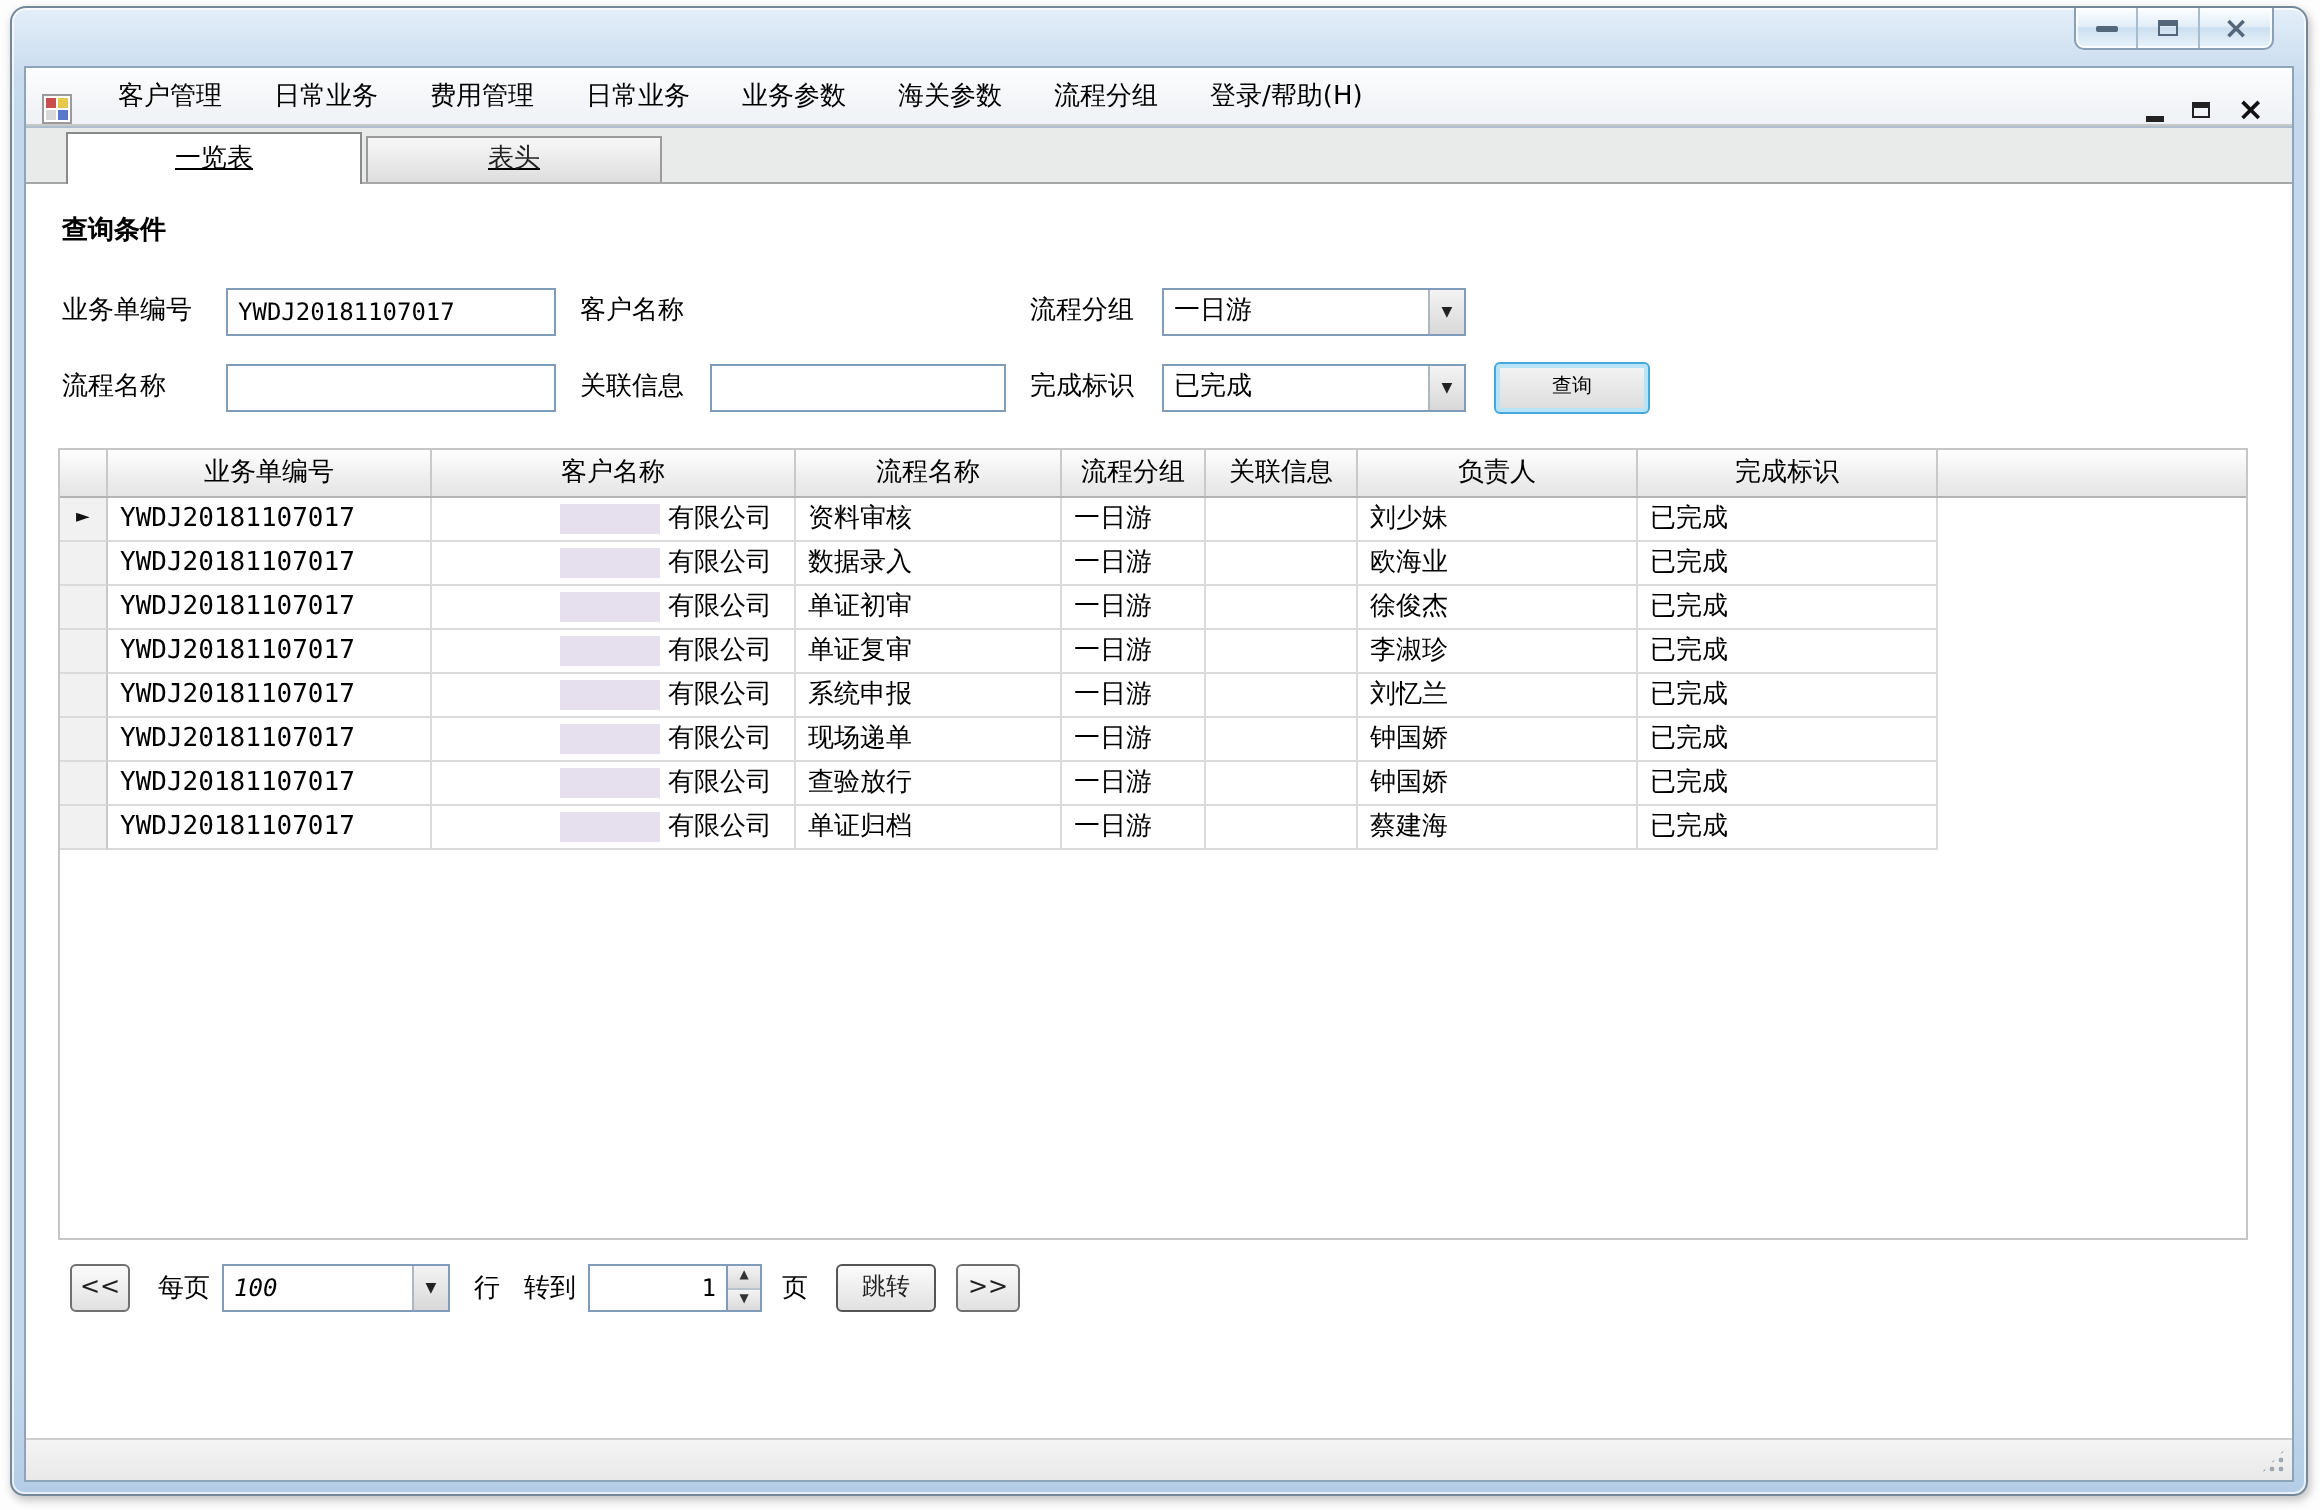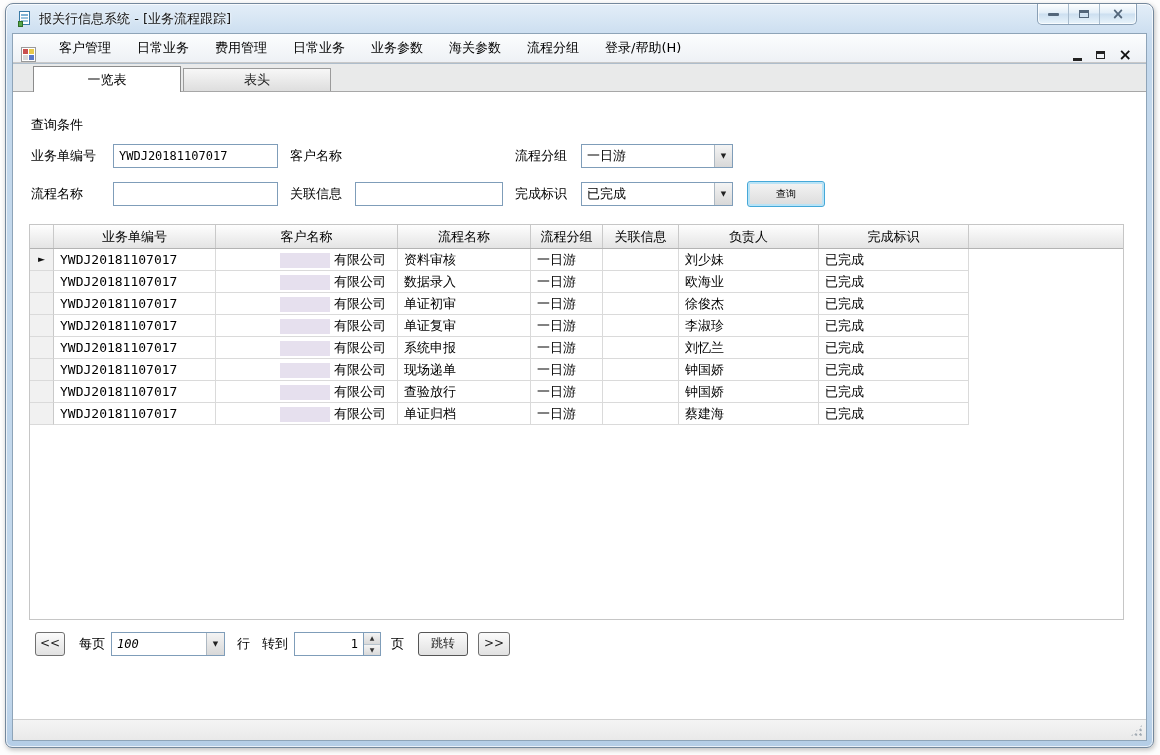--- a/index.html
+++ b/index.html
@@ -47,30 +47,30 @@
   .mdi-restore { width:9px; height:8px; border:1px solid #222; border-top:3px solid #222; }
   .mdi-close { font-weight:bold; font-size:16px; line-height:14px; color:#111; }
 
   .mdi-area { flex:1 1 auto; display:flex; flex-direction:column; border-top:1px solid #aebdcb; background:#fff; min-height:0; }
 
   .page-titlebar { height:25px; flex:0 0 auto; background:linear-gradient(180deg,#b9d4ec,#9cbddd);
                    border-bottom:1px solid #8fb0d2; font-weight:bold; font-size:15px; line-height:24px;
                    padding-left:13px; color:#0c1c30; }
 
   .tabstrip { height:28px; flex:0 0 auto; background:#e9eaea; border-bottom:1px solid #a7a7a7;
-              display:flex; align-items:flex-end; padding-left:20px; position:relative; }
+              display:flex; align-items:flex-end; padding-left:20px; position:relative;text-decoration:underline; }
   .tab { width:148px; text-align:center; cursor:default; position:relative; }
   .tab.active { height:26px; line-height:25px; background:#fff; border:1px solid #8b8b8b; border-bottom:none;
                 z-index:2; margin-bottom:-1px; }
   .tab.inactive { height:23px; line-height:22px; background:linear-gradient(180deg,#f7f7f7,#dedede);
                   border:1px solid #9b9b9b; border-bottom:none; margin-left:2px; color:#222; }
 
   .content { flex:1 1 auto; background:#fff; position:relative; min-height:0; }
 
-  .section-title { position:absolute; left:18px; top:24px; font-weight:normal; }
+  .section-title { position:absolute; left:18px; top:14px; font-weight:bold; }
 
   .fld-label { position:absolute; height:24px; line-height:24px; }
   .textbox { position:absolute; height:24px; border:1px solid #7f9db9; background:#fff; padding:0 5px;
              line-height:22px; font-size:13px; }
   .mono { font-family:"DejaVu Sans Mono","Liberation Mono",monospace; font-size:12px; }
   .combo { position:absolute; height:24px; border:1px solid #7f9db9; background:#fff; display:flex; }
   .combo .val { flex:1; padding:0 5px; line-height:22px; }
   .combo .btn { width:18px; border-left:1px solid #adb8c2; background:linear-gradient(180deg,#f4f4f4,#d8d8d8);
                 display:flex; align-items:center; justify-content:center; font-size:7px; color:#222; cursor:default; }
   .smudge { display:inline-block; width:34px; height:11px; background:#cfcfcf; filter:blur(2px);
@@ -116,28 +116,20 @@
                border-top:1px solid #cfcfcf; position:relative; }
   .grip { position:absolute; right:3px; bottom:3px; width:13px; height:13px;
           background-image:radial-gradient(circle at 1.5px 1.5px,#9fa8b1 1.2px,transparent 1.3px);
           background-size:4.5px 4.5px; clip-path:polygon(100% 0,100% 100%,0 100%); }
 </style>
 </head>
 <body>
 
 <div class="window">
 
-  <div class="titlebar">
-    <span class="app-icon">
-        <i class="pg"></i>
-        <i class="ln"></i>
-        <i class="gr"></i>
-      </span>
-    <span class="title-text">报关行信息系统 - [业务流程跟踪]</span>
-  </div>
   <div class="caption-group">
     <div class="cap-btn">
         <span class="glyph-min"></span>
       </div>
     <div class="cap-btn">
         <span class="glyph-restore"></span>
       </div>
     <div class="cap-btn">
         <span class="glyph-close">×</span>
       </div>

